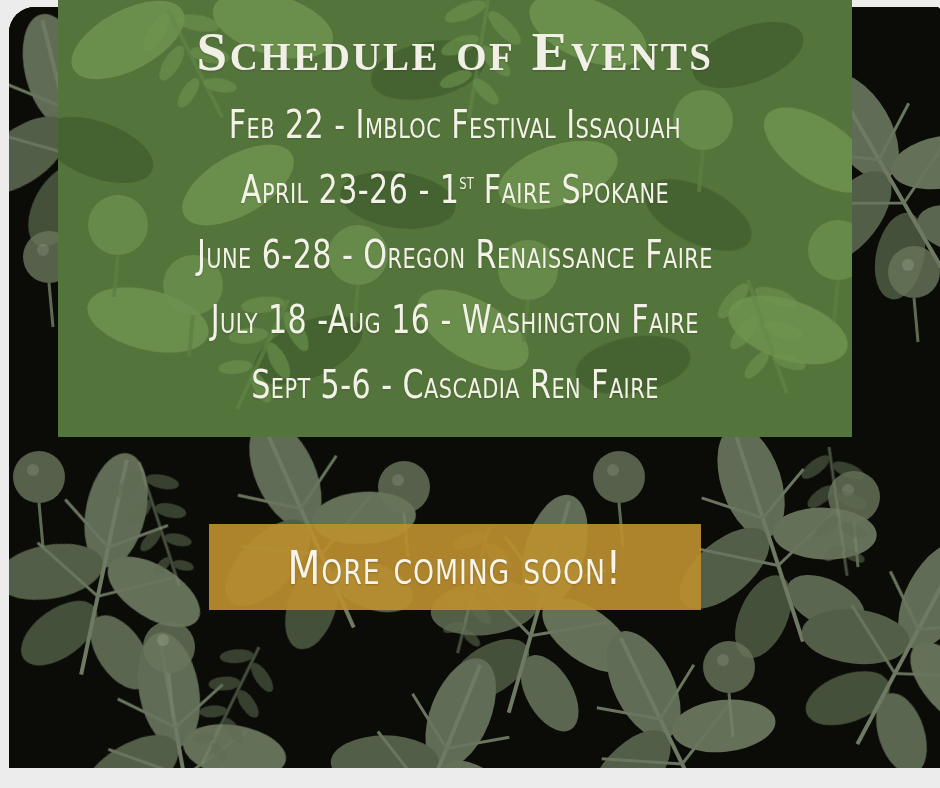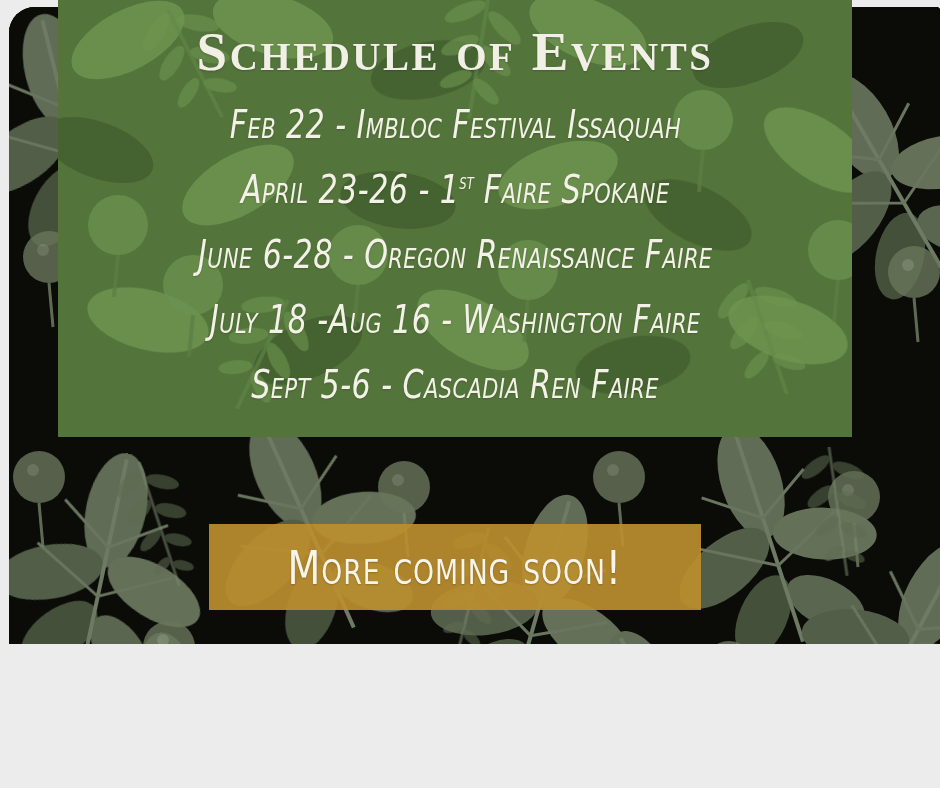--- a/index.html
+++ b/index.html
@@ -6,21 +6,21 @@
   body{
     width:940px;height:788px;
     background:#ececed;
     font-family:"DejaVu Sans",sans-serif;
     overflow:hidden;
   }
 
   
   #poster-frame{
     position:relative;
-    width:940px;height:644px;
+    width:940px;height:768px;
     background:#ececed;
     overflow:hidden;
   }
 
   
   #poster-image{
     position:absolute;
     left:9px;top:7px;
     width:931px;height:764px;
     background:#0b0c08;
@@ -79,21 +79,20 @@
   }
 
   #event-list{
     list-style:none;
     margin:0;padding:0;
     width:100%;
     display:flex;
     flex-direction:column;
     align-items:center;
     gap:1px;
-    font-style:italic;
   }
   .event-line{
     font-family:"DejaVu Sans Condensed","Liberation Sans Narrow","Liberation Sans",sans-serif;
     font-variant:small-caps;
     font-size:39px;
     line-height:64px;
     letter-spacing:.5px;
     color:#f4f2e8;
     white-space:nowrap;
     transform:scaleX(.86);

